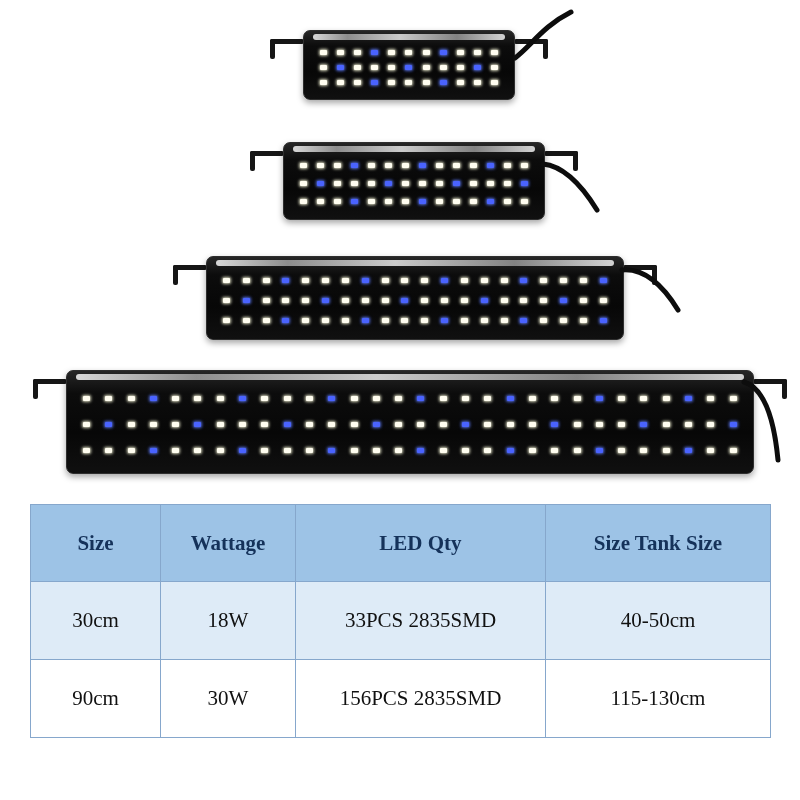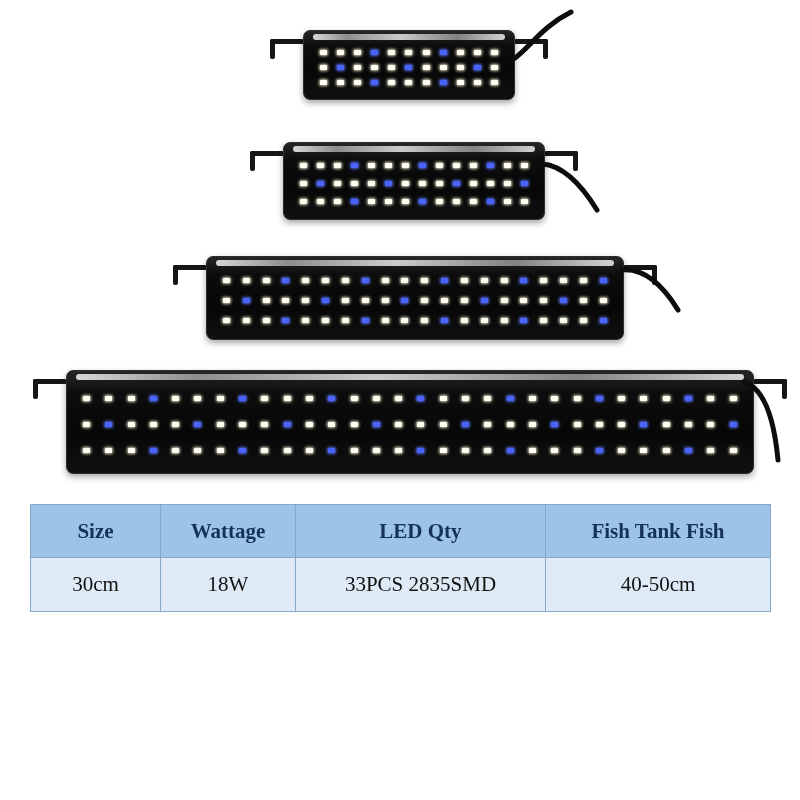--- a/index.html
+++ b/index.html
@@ -41,21 +41,21 @@
   .cable path{stroke:#0d0d0d;stroke-width:5;fill:none;stroke-linecap:round;}
 
   
   .spec-table{
     position:absolute;left:30px;top:504px;width:740px;
     border-collapse:collapse;table-layout:fixed;
     font-family:"Liberation Serif", serif;
   }
   .spec-table th,.spec-table td{
     border:1px solid #86a7cc;text-align:center;vertical-align:middle;
-    font-size:21px;color:#111111;padding:0;
+    font-size:21px;color:#111111;padding:12px;
   }
   .spec-table th{
     background:#9DC3E6;font-weight:bold;color:#15325a;height:52px;
   }
   .spec-table td{height:53px;background:#ffffff;}
   .spec-table tr.alt td{background:#DEEBF7;}
 </style>
 </head>
 <body>
 
@@ -367,24 +367,30 @@
       <col style="width:130px">
         <col style="width:135px">
         <col style="width:250px">
         <col style="width:225px">
     </colgroup>
     <tbody>
         <tr>
       <th>Size</th>
       <th>Wattage</th>
       <th>LED Qty</th>
-      <th>Fish Tank Fish</th>
+      <th>Size Tank Size</th>
     </tr>
     <tr class="alt">
       <td>30cm</td>
       <td>18W</td>
       <td>33PCS 2835SMD</td>
       <td>40-50cm</td>
     </tr>
+    <tr>
+      <td>90cm</td>
+      <td>30W</td>
+      <td>156PCS 2835SMD</td>
+      <td>115-130cm</td>
+    </tr>
   </tbody>
     </table>
 
 </div>
 
 </body></html>

